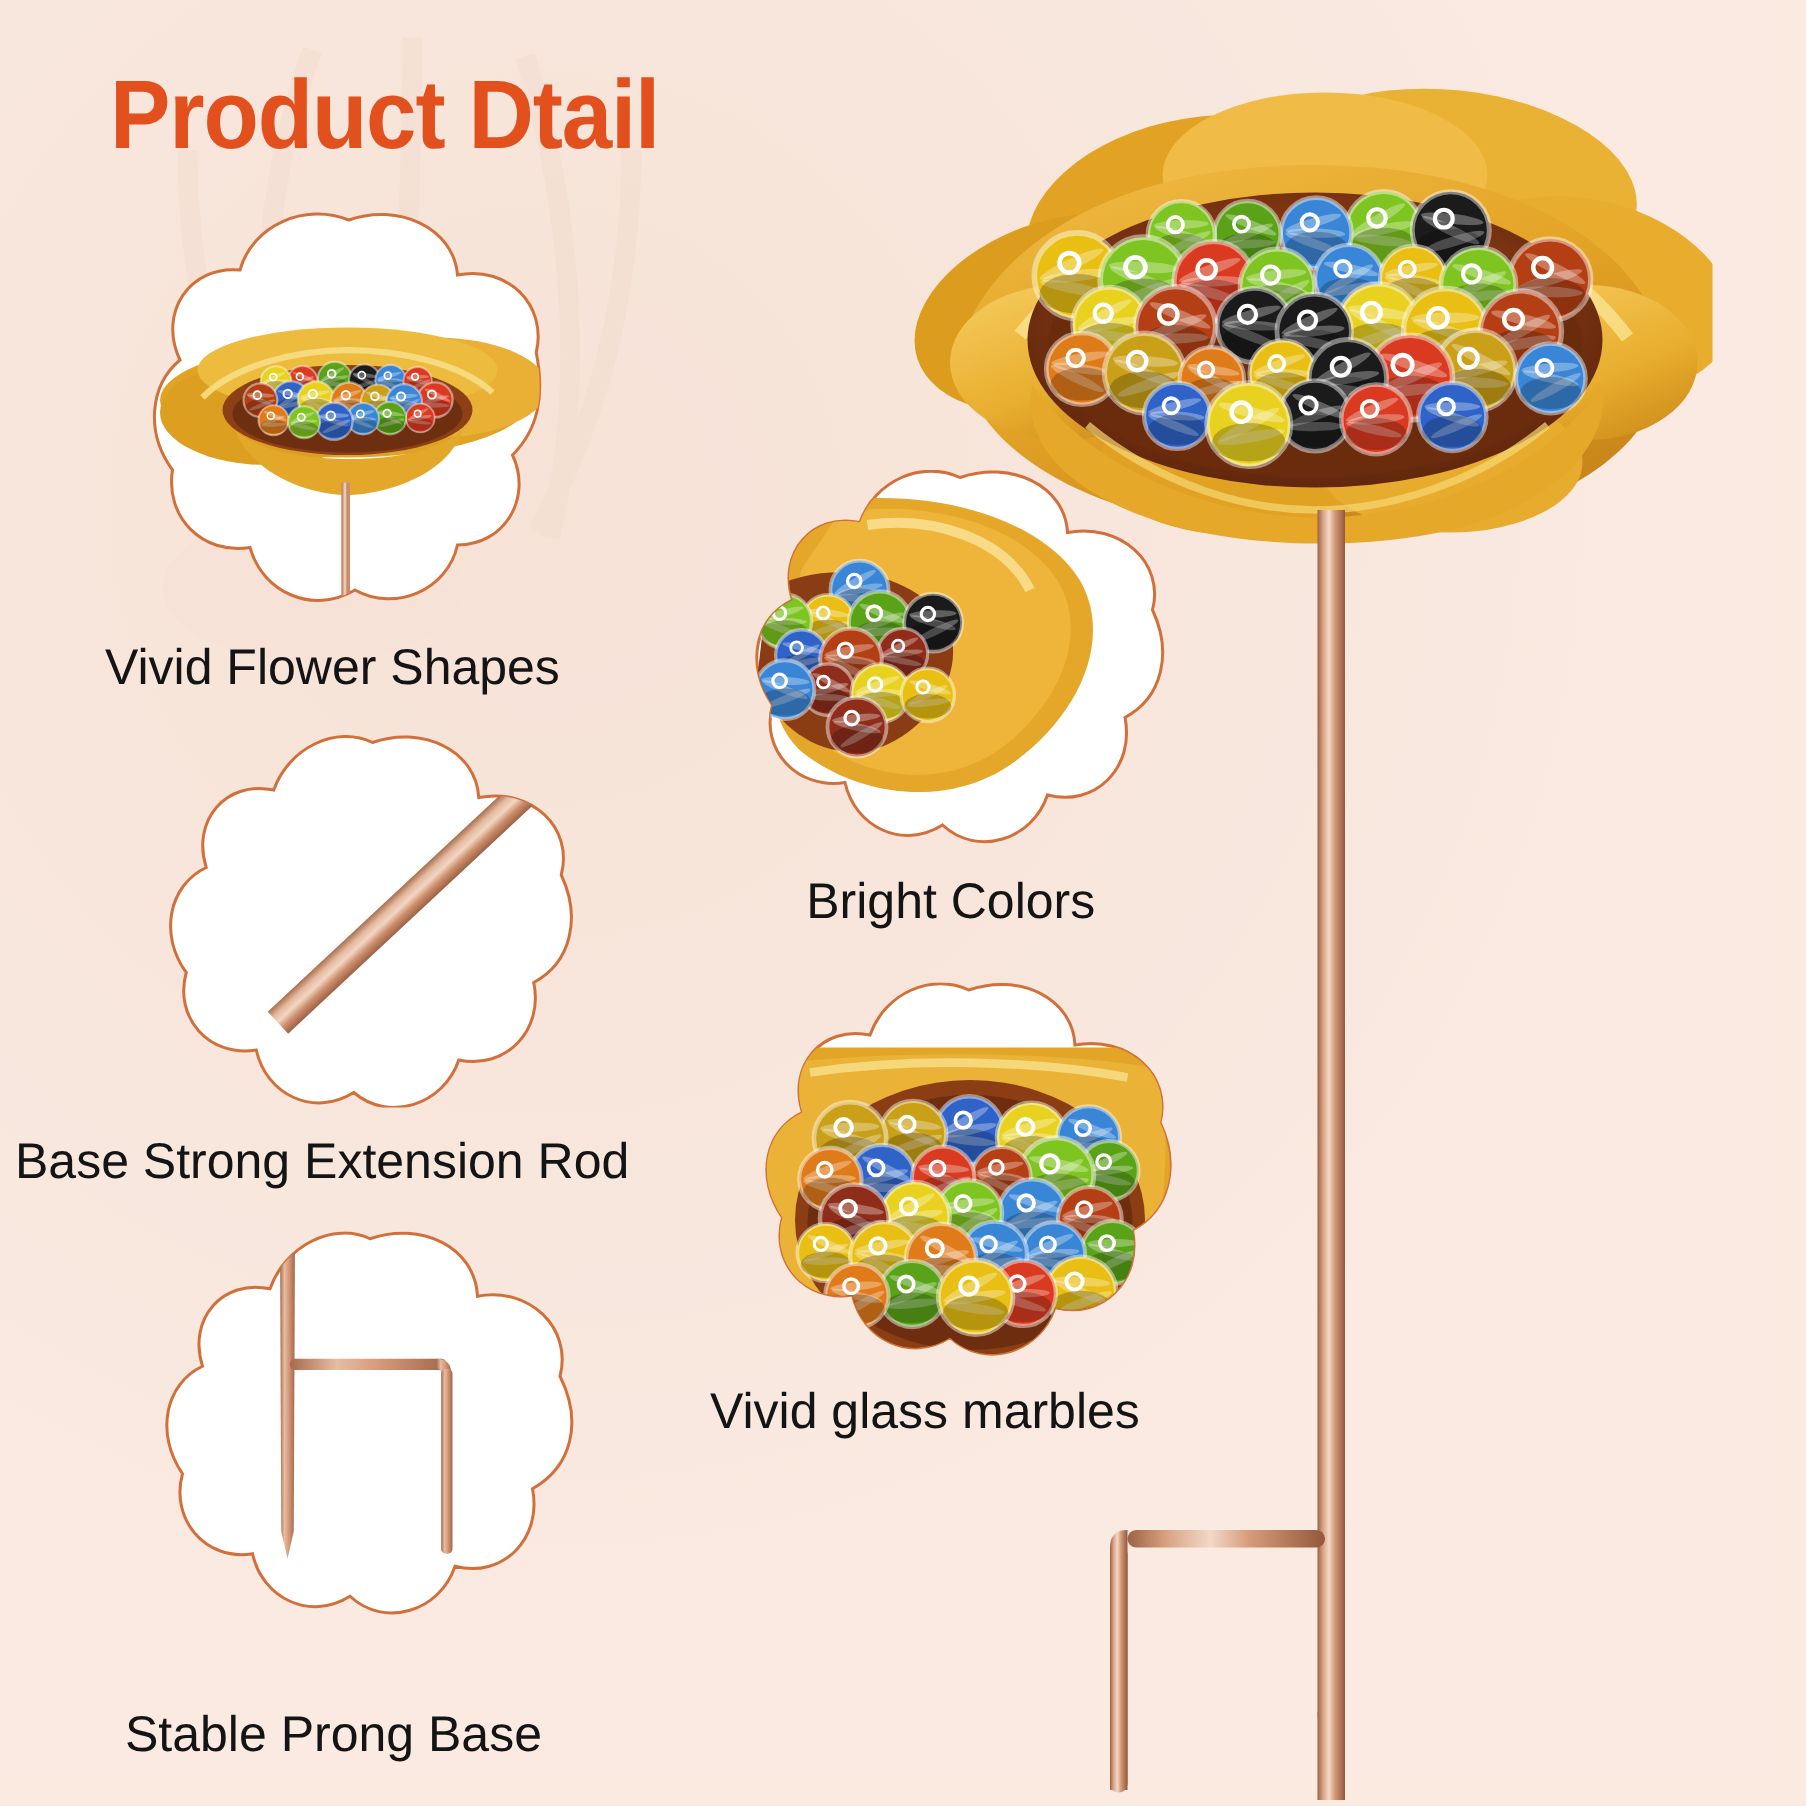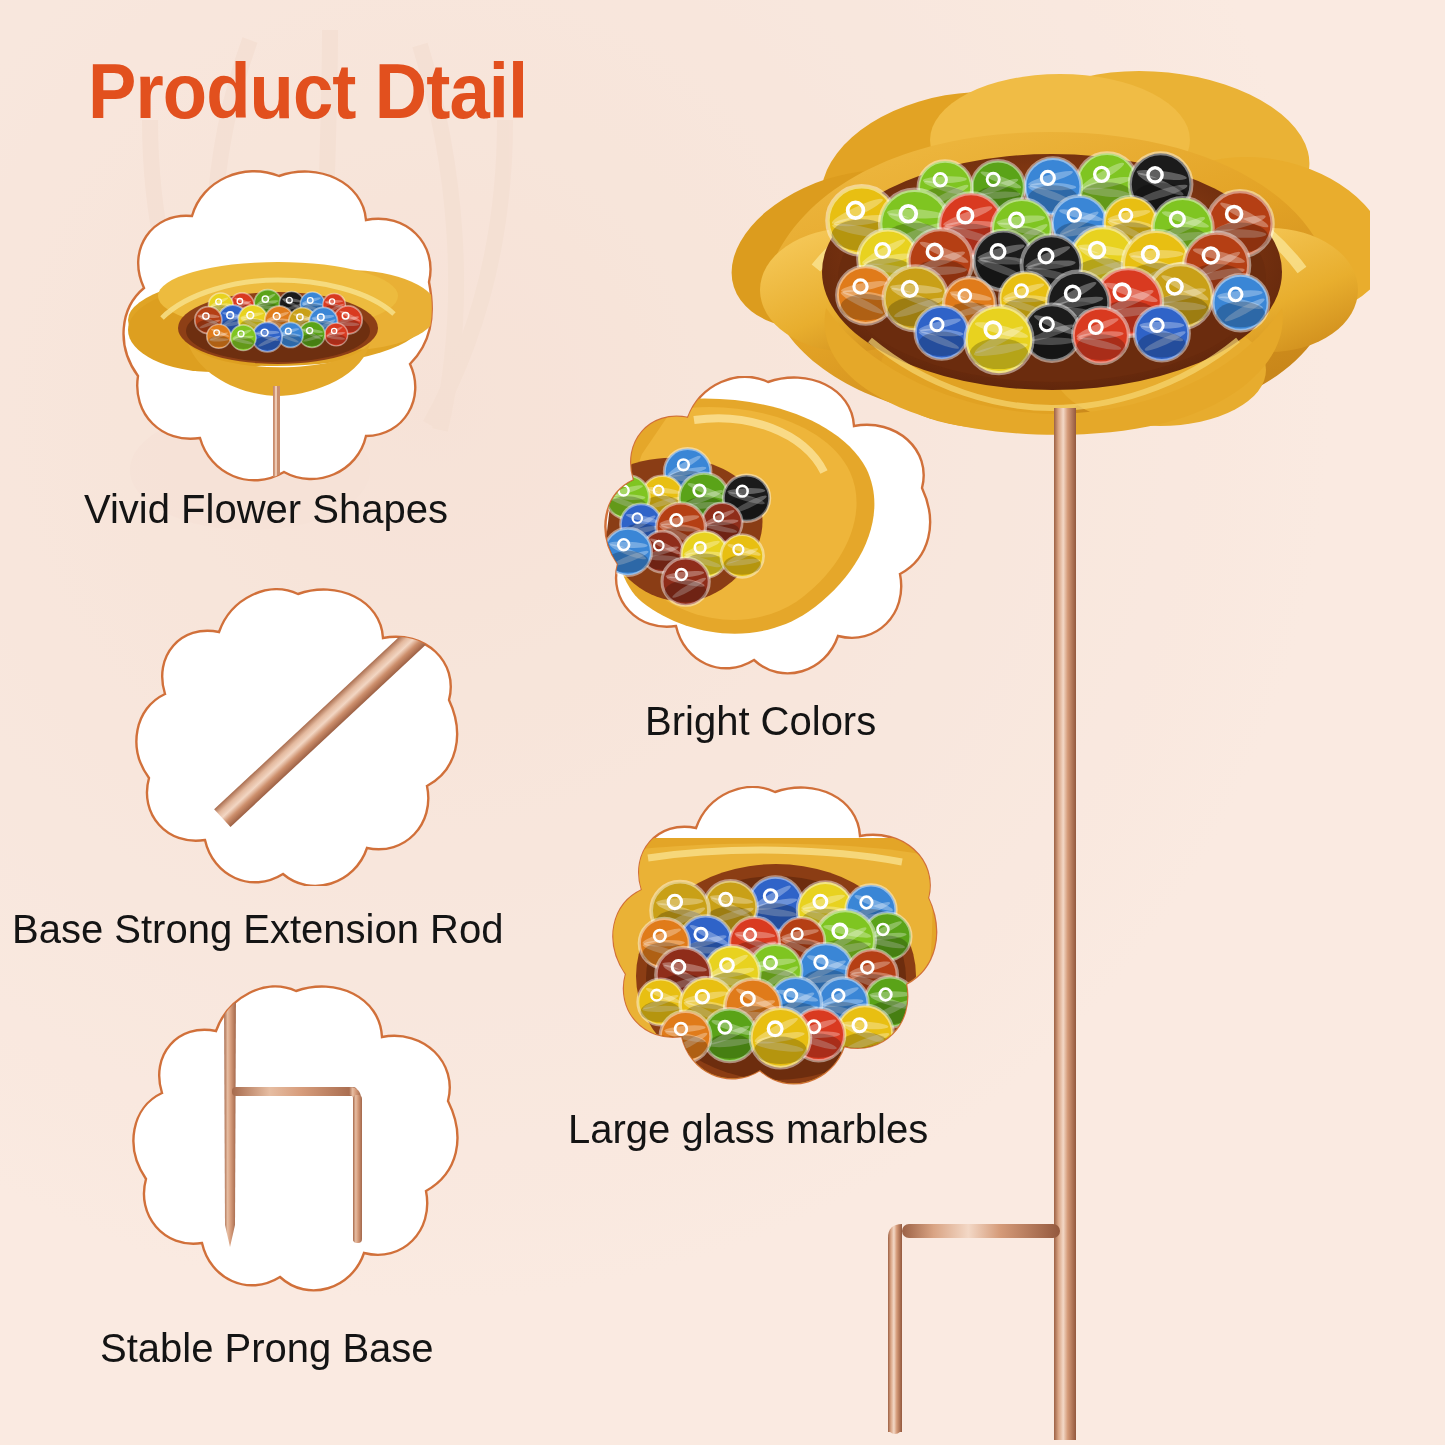--- a/index.html
+++ b/index.html
@@ -35,25 +35,25 @@
     position:absolute;
     color:#141414;
     font-size:40px;line-height:1.05;
     font-weight:500;
     white-space:nowrap;
     font-family:"Liberation Sans","DejaVu Sans",sans-serif;
   }
 
   
   #callout-vivid      {left:118px; top:168px;  width:322px;height:320px;}
-  #cap-vivid          {left:84px;  top:488px;}
+  #cap-vivid          {left:84px;  top:513px;}
   #callout-rod        {left:133px; top:588px;  width:330px;height:298px;}
   #cap-rod            {left:12px;  top:908px;}
   #callout-prong      {left:128px; top:985px;  width:336px;height:312px;}
-  #cap-prong          {left:100px; top:1327px;}
+  #cap-prong          {left:100px; top:1367px;}
   #callout-bright     {left:598px; top:376px;  width:340px;height:300px;}
   #cap-bright         {left:645px; top:700px;}
   #callout-marbles    {left:608px; top:786px;  width:335px;height:300px;}
   #cap-marbles        {left:568px; top:1108px;}
 
   
   #hero{position:absolute;left:730px;top:40px;width:640px;height:1400px;}
 </style>
 </head>
 <body style="background: rgb(250, 234, 225);">
@@ -862,21 +862,21 @@
             <ellipse cx="172.50833847736627" cy="242.85318621399176" rx="24.462122736625513" ry="3.878141409465021" fill="rgba(255,255,255,.30)" transform="rotate(-28 172.50833847736627 251.8027433127572)"></ellipse>
             <ellipse cx="172.50833847736627" cy="251.8027433127572" rx="24.462122736625513" ry="3.878141409465021" fill="rgba(255,255,255,.30)" transform="rotate(-10 172.50833847736627 251.8027433127572)"></ellipse>
             <ellipse cx="172.50833847736627" cy="260.75230041152264" rx="24.462122736625513" ry="3.878141409465021" fill="rgba(255,255,255,.30)" transform="rotate(8 172.50833847736627 251.8027433127572)"></ellipse>
             <ellipse cx="172.50833847736627" cy="264.3321232510288" rx="26.252034156378603" ry="13.722654218106996" fill="rgba(0,0,0,.22)"></ellipse>
             <circle cx="167.13860421810702" cy="242.85318621399176" r="6.861327109053498" fill="none" stroke="#ffffff" stroke-width="3.2815042695473253"></circle>
           </g>
         </g>
     </g>
   </svg>
 </div>
-<div class="caption" id="cap-marbles">Large glass marbles</div>
+<div class="caption" id="cap-marbles">Vivid glass marbles</div>
 
 <svg id="hero" viewBox="0 0 640 1400" xmlns="http://www.w3.org/2000/svg">
   <defs>
     <linearGradient id="heroRod" x1="0" y1="0" x2="1" y2="0">
       <stop offset="0%" stop-color="#9c6144"></stop>
       <stop offset="20%" stop-color="#d9a484"></stop>
       <stop offset="42%" stop-color="#f3d8c6"></stop>
       <stop offset="62%" stop-color="#d59b79"></stop>
       <stop offset="100%" stop-color="#93583d"></stop>
     </linearGradient>

